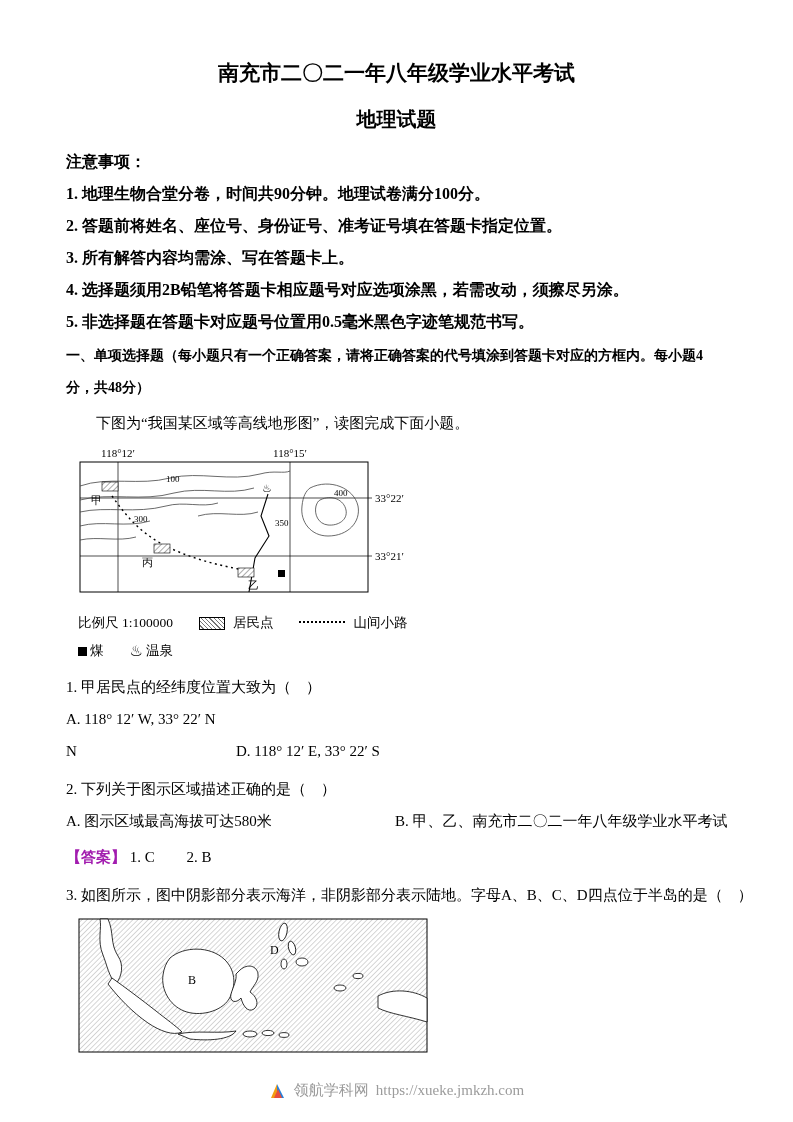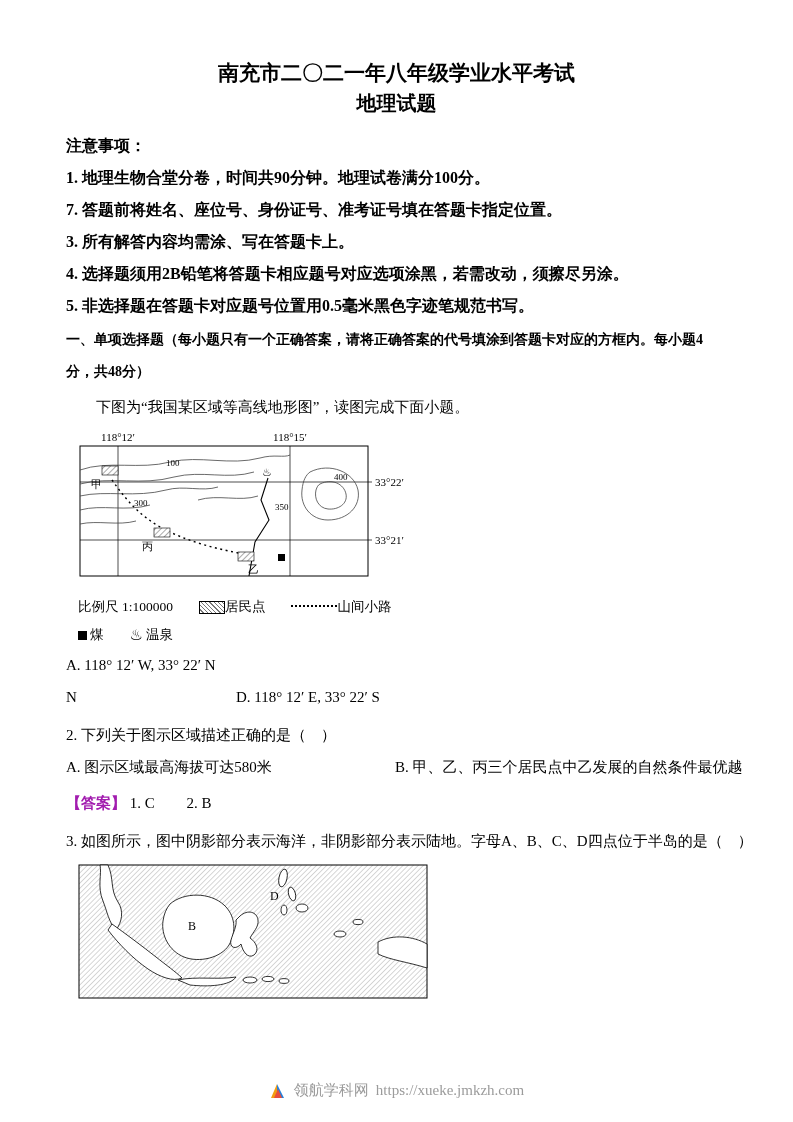--- a/index.html
+++ b/index.html
@@ -8,39 +8,39 @@
     width:793px;height:1122px;
     margin:0 auto;
     background:#fff;
     font-family:"Liberation Serif", serif;
     color:#000;
     padding:58px 66px 0 66px;
     box-sizing:border-box;
     overflow:hidden;
   }
   .title{text-align:center;font-size:21px;font-weight:bold;line-height:30px;}
-  .subtitle{text-align:center;font-size:20px;font-weight:bold;line-height:30px;margin-top:0;}
+  .subtitle{text-align:center;font-size:20px;font-weight:bold;line-height:30px;margin-top:16px;}
   .notice{margin-top:12px;font-size:16px;font-weight:bold;}
   .notice .nline{line-height:32px;}
   .sec-heading{font-size:14px;font-weight:bold;line-height:32px;margin-top:2px;}
   .intro{font-size:15px;line-height:30px;text-indent:2em;margin-top:4px;}
   .figure{margin-top:8px;margin-left:12px;}
   .map-svg text{font-family:"Liberation Serif", serif;}
   .geo-lbl{font-size:11px;}
   .elev-lbl{font-size:9px;}
   .cjk-lbl{font-size:11px;}
   .ct{fill:none;stroke:#444;stroke-width:0.8;}
   .grid{stroke:#000;stroke-width:0.7;}
   .river{fill:none;stroke:#000;stroke-width:1.1;}
   .trail{fill:none;stroke:#000;stroke-width:1.4;stroke-dasharray:2 3.5;}
   .land{fill:#fff;stroke:#000;stroke-width:0.8;}
   .mlabel{font-size:12px;}
   .legend-row{display:flex;align-items:center;font-size:13.5px;line-height:26px;margin-top:2px;}
   .legend-row .gap-l{margin-left:26px;}
-  .legend-row .gap-s{text-align:center;}
+  .legend-row .gap-s{margin-left:8px;text-align:center;}
   .hatch-box{display:inline-block;width:24px;height:11px;border:1px solid #000;
     background:repeating-linear-gradient(45deg,#fff 0 2px,#777 2px 3px);}
   .dot-line{display:inline-block;width:46px;height:2px;border-bottom:2px dotted #000;margin-bottom:4px;}
   .coal-sq{display:inline-block;width:9px;height:9px;background:#000;margin-right:3px;}
   .spring-gl{font-size:15px;margin-right:3px;}
   .q{font-size:15px;line-height:30px;margin-top:8px;}
   .nowrap{white-space:nowrap;}
   .opt-row{display:flex;font-size:15px;line-height:30px;margin-top:2px;}
   .opt-row span{white-space:nowrap;}
   .q1colA{width:330px;flex:none;}
@@ -60,21 +60,21 @@
 <body>
 
 <div class="page">
 
   <div class="title">南充市二〇二一年八年级学业水平考试</div>
   <div class="subtitle">地理试题</div>
 
   <div class="notice">
     <div class="nline">注意事项：</div>
     <div class="nline">1. 地理生物合堂分卷，时间共90分钟。地理试卷满分100分。</div>
-    <div class="nline">7. 答题前将姓名、座位号、身份证号、准考证号填在答题卡指定位置。</div>
+    <div class="nline">2. 答题前将姓名、座位号、身份证号、准考证号填在答题卡指定位置。</div>
     <div class="nline">3. 所有解答内容均需涂、写在答题卡上。</div>
     <div class="nline">4. 选择题须用2B铅笔将答题卡相应题号对应选项涂黑，若需改动，须擦尽另涂。</div>
     <div class="nline">5. 非选择题在答题卡对应题号位置用0.5毫米黑色字迹笔规范书写。</div>
   </div>
 
   <div class="sec-heading">一、单项选择题（每小题只有一个正确答案，请将正确答案的代号填涂到答题卡对应的方框内。每小题4分，共48分）</div>
   <div class="intro">下图为“我国某区域等高线地形图”，读图完成下面小题。</div>
 
   <div class="figure">
     <svg class="map-svg" width="345" height="158" viewBox="0 0 345 158">
@@ -137,32 +137,33 @@
       <span class="gap-s">山间小路</span>
     </div>
     <div class="legend-row">
       <span class="coal-sq"></span>
       <span>煤</span>
       <span class="spring-gl gap-l">♨</span>
       <span>温泉</span>
     </div>
   </div>
 
+  <div class="q">1. 甲居民点的经纬度位置大致为（　）</div>
   <div class="opt-row">
     <span class="q1colA">A. 118° 12′ W, 33° 22′ N</span>
   </div>
   <div class="opt-row">
     <span class="q1colN">N</span>
     <span>D. 118° 12′ E, 33° 22′ S</span>
   </div>
 
   <div class="q">2. 下列关于图示区域描述正确的是（　）</div>
   <div class="opt-row">
     <span class="q2col1">A. 图示区域最高海拔可达580米</span>
-    <span>B. 甲、乙、丙三个居民点中乙发展的自然条件最优越</span>
+    <span>B. 甲、乙、南充市二〇二一年八年级学业水平考试</span>
   </div>
 
   <div class="answer-line">
     <span class="ans-label">【答案】</span>
     <span class="ans-val">1. C</span>
     <span>2. B</span>
   </div>
 
   <div class="q nowrap">3. 如图所示，图中阴影部分表示海洋，非阴影部分表示陆地。字母A、B、C、D四点位于半岛的是（　）</div>
 

